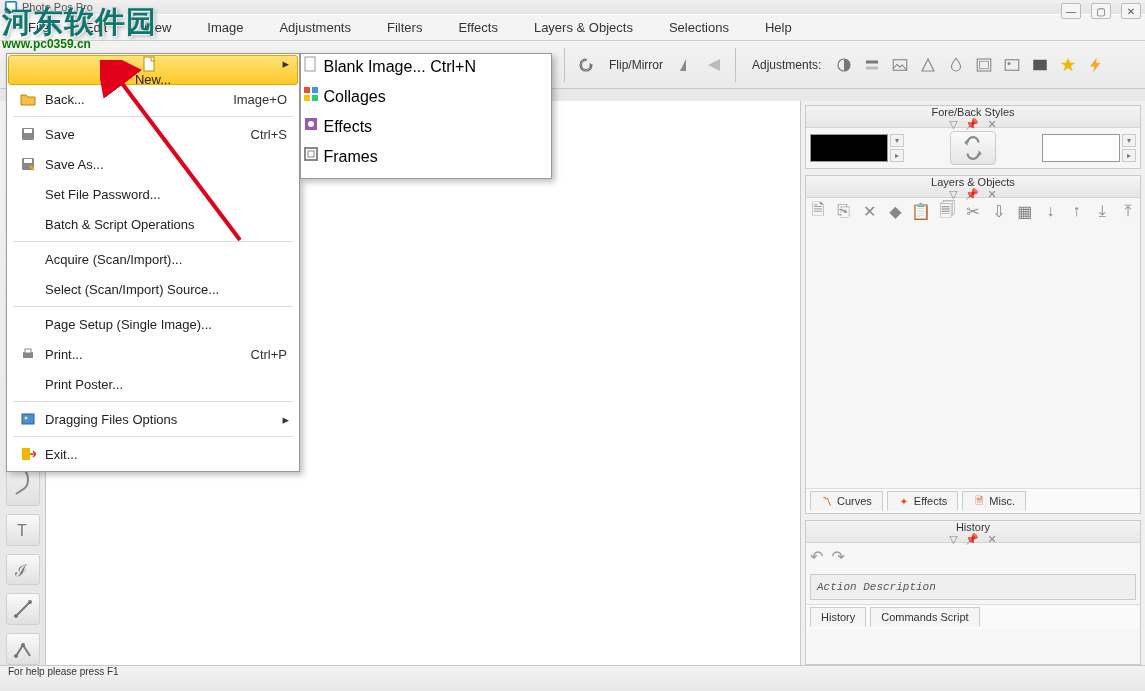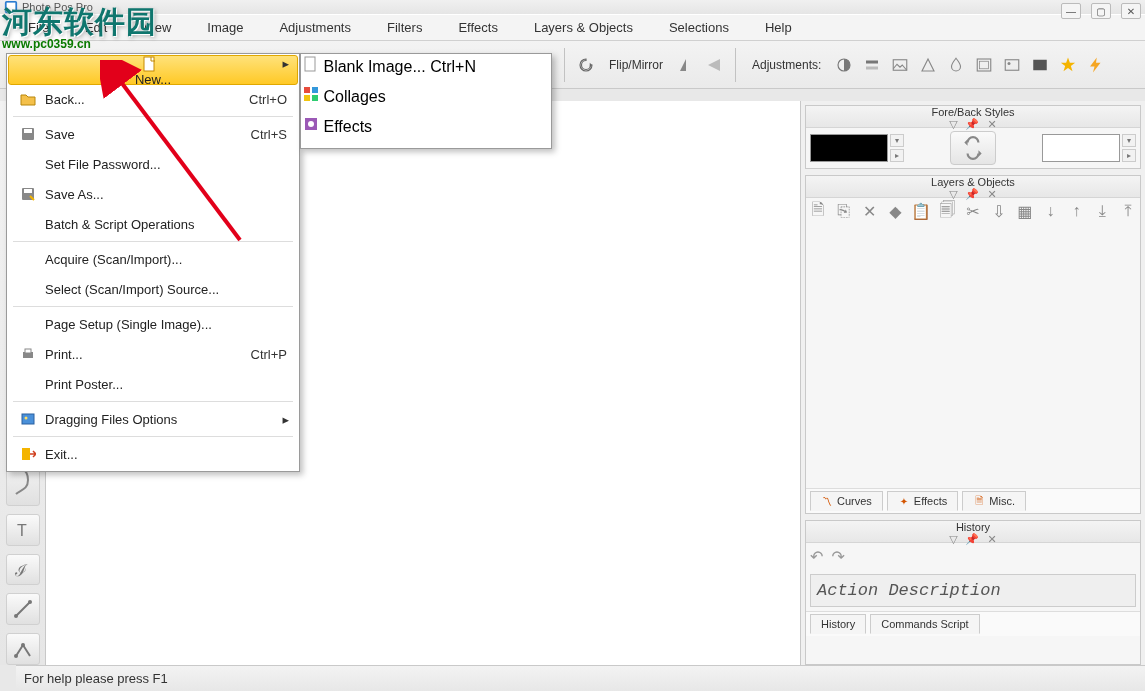--- a/index.html
+++ b/index.html
@@ -57,24 +57,24 @@
 .swap-btn { width:46px; height:34px; border:1px solid #ccc; border-radius:4px; display:flex; align-items:center; justify-content:center; color:#888; background:linear-gradient(#fafafa,#e5e5e5); cursor:pointer; }
 
 
 .layer-toolbar { display:flex; gap:6px; padding: 4px 2px; }
 .ltb { width:20px; height:18px; display:flex; align-items:center; justify-content:center; color:#888; }
 .tabs-row { display:flex; gap:4px; padding: 2px 4px; border-top:1px solid #ddd; background:#fafafa; }
 .tab { padding: 3px 10px; font-size:11px; color:#333; border:1px solid #ccc; background:#f5f5f5; display:flex; align-items:center; gap:4px; cursor:pointer; border-bottom:1px solid #f5f5f5; }
 .tab .ticon { width:12px; height:12px; display:inline-flex; align-items:center; justify-content:center; color:#d35400; font-size:10px; }
 
 .hist-nav { display:flex; gap:8px; padding:4px; color:#999; }
-.action-desc { margin: 4px; padding:6px; border:1px solid #ccc; background:#efefef; font-size:17px; font-style:italic; color:#555; font-family: "Courier New", monospace; }
-
-
-.statusbar { position:absolute; bottom:0; left:16px; right:0; height:26px; background:linear-gradient(#f3f3f3,#e7e7e7); border-top:1px solid #c9c9c9; padding: 0 8px; display:flex; align-items:center; font-size:13px; color:#333; }
+.action-desc { margin: 4px; padding:6px; border:1px solid #ccc; background:#efefef; font-size:11px; font-style:italic; color:#555; font-family: "Courier New", monospace; }
+
+
+.statusbar { position:absolute; bottom:0; left:0; right:0; height:26px; background:linear-gradient(#f3f3f3,#e7e7e7); border-top:1px solid #c9c9c9; padding: 0 8px; display:flex; font-size:10px; color:#333; }
 
 
 .dropdown { position:absolute; top: 53px; left: 6px; width: 294px; background:#fff; border:1px solid #9a9a9a; box-shadow: 3px 3px 6px rgba(0,0,0,.25); z-index: 500; padding: 2px; }
 .dropdown .dm-item { display:flex; align-items:center; height: 30px; padding: 0 8px; font-size:13px; font-family:"Courier New", monospace; color:#222; cursor:pointer; position:relative; }
 .dropdown .dm-item .dicon { width:22px; height:18px; margin-right:6px; display:flex; align-items:center; justify-content:center; }
 .dropdown .dm-item .shortcut { position:absolute; right:10px; color:#333; }
 .dropdown .dm-item .sub-arrow { position:absolute; right:8px; color:#333; }
 .dropdown .dm-sep { height:1px; background:#ddd; margin: 2px 4px; }
 .dropdown .dm-item.highlight { background: linear-gradient(#ffe27a,#ffc926); border:1px solid #e0a800; border-radius:3px; margin:-1px; padding: 0 7px; flex-direction: column; }
 
@@ -352,46 +352,46 @@
     <span>New...</span>
     <span class="sub-arrow">▸</span>
   </div>
   <div class="dm-item">
     <span class="dicon">
         <svg width="16" height="16" viewBox="0 0 16 16">
           <path d="M1 4h5l2 2h7v8H1z" fill="#f4c04a" stroke="#b8860b"></path>
         </svg>
       </span>
     <span>Back...</span>
-    <span class="shortcut">Ctrl+O</span>
+    <span class="shortcut">Image+O</span>
   </div>
   <div class="dm-sep"></div>
   <div class="dm-item">
     <span class="dicon">
         <svg width="16" height="16" viewBox="0 0 16 16">
           <rect x="2" y="2" width="12" height="12" fill="#888" rx="1"></rect>
           <rect x="4" y="3" width="8" height="4" fill="#fff"></rect>
         </svg>
       </span>
     <span>Save</span>
     <span class="shortcut">Ctrl+S</span>
-  </div>
-  <div class="dm-item">
-    <span class="dicon"></span>
-    <span>Set File Password...</span>
   </div>
   <div class="dm-item">
     <span class="dicon">
         <svg width="16" height="16" viewBox="0 0 16 16">
           <rect x="2" y="2" width="12" height="12" fill="#888" rx="1"></rect>
           <rect x="4" y="3" width="8" height="4" fill="#fff"></rect>
           <path d="M10 10l4 4" stroke="#f4b400" stroke-width="2"></path>
         </svg>
       </span>
     <span>Save As...</span>
+  </div>
+  <div class="dm-item">
+    <span class="dicon"></span>
+    <span>Set File Password...</span>
   </div>
   <div class="dm-item">
     <span class="dicon"></span>
     <span>Batch &amp; Script Operations</span>
   </div>
   <div class="dm-sep"></div>
   <div class="dm-item">
     <span class="dicon"></span>
     <span>Acquire (Scan/Import)...</span>
   </div>
@@ -457,20 +457,27 @@
           <rect x="9" y="9" width="6" height="6" fill="#2ecc71"></rect>
         </svg></span>
     <span>Collages</span>
   </div>
   <div class="dm-item">
     <span class="dicon"><svg width="16" height="16" viewBox="0 0 16 16">
           <rect x="2" y="2" width="12" height="12" fill="#9b59b6"></rect>
           <circle cx="8" cy="8" r="3" fill="#fff"></circle>
         </svg></span>
     <span>Effects</span>
+  </div>
+  <div class="dm-item">
+    <span class="dicon"><svg width="16" height="16" viewBox="0 0 16 16">
+          <rect x="2" y="2" width="12" height="12" fill="none" stroke="#888" stroke-width="2"></rect>
+          <rect x="5" y="5" width="6" height="6" fill="none" stroke="#888"></rect>
+        </svg></span>
+    <span>Frames</span>
   </div>
 </div>
 
 <svg class="red-arrow" style="left:100px; top:60px;" width="160" height="190">
   <defs>
     <marker id="ah" markerWidth="12" markerHeight="12" refX="2" refY="6" orient="auto">
       <path d="M0 0 L12 6 L0 12 z" fill="#e2001a"></path>
     </marker>
   </defs>
   <line x1="140" y1="180" x2="18" y2="18" stroke="#e2001a" stroke-width="4" marker-end="url(#ah)"></line>

